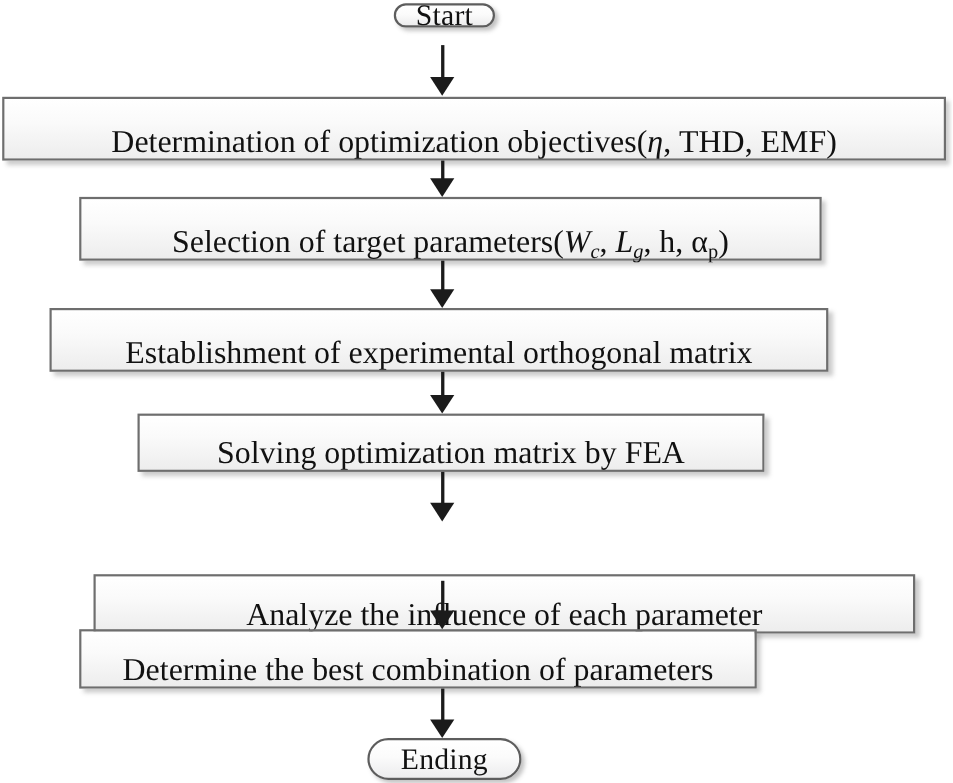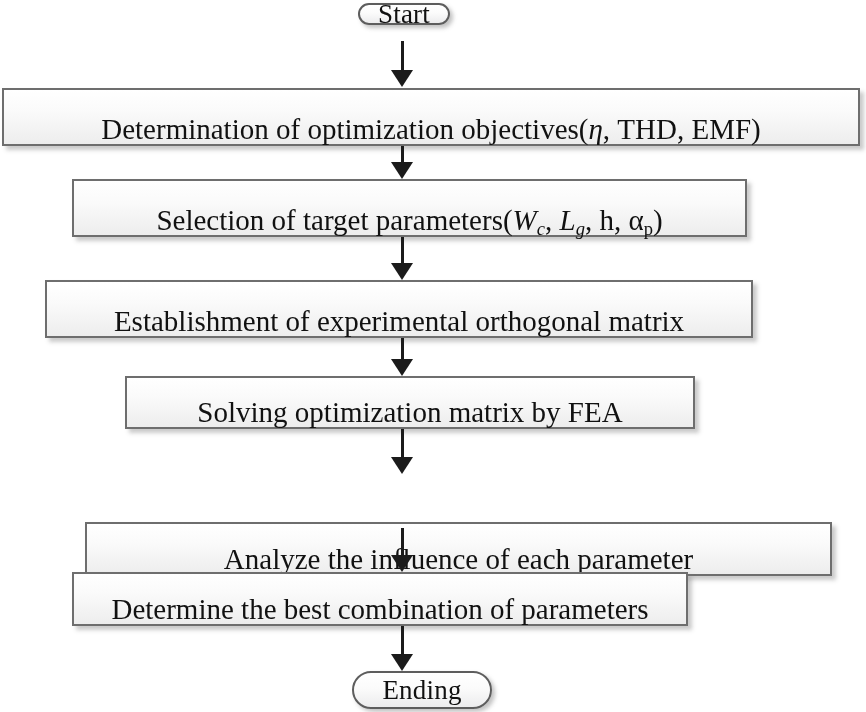--- a/index.html
+++ b/index.html
@@ -153,17 +153,17 @@
 
   <div class="process" style="left:72px; top:572px; width:616px; height:54px;">
     <span class="label">Determine the best combination of parameters</span>
   </div>
 
   <div class="arrow" style="left:389px; top:626px; height:45px;">
     <div class="stem" style="height:29px;"></div>
     <div class="head"></div>
   </div>
 
-  <div class="terminator" style="left:352px; top:671px; width:140px; height:38px;">
+  <div class="terminator" style="left:334px; top:671px; width:140px; height:38px;">
     <span class="label">Ending</span>
   </div>
 
 </div>
 
 </body></html>

